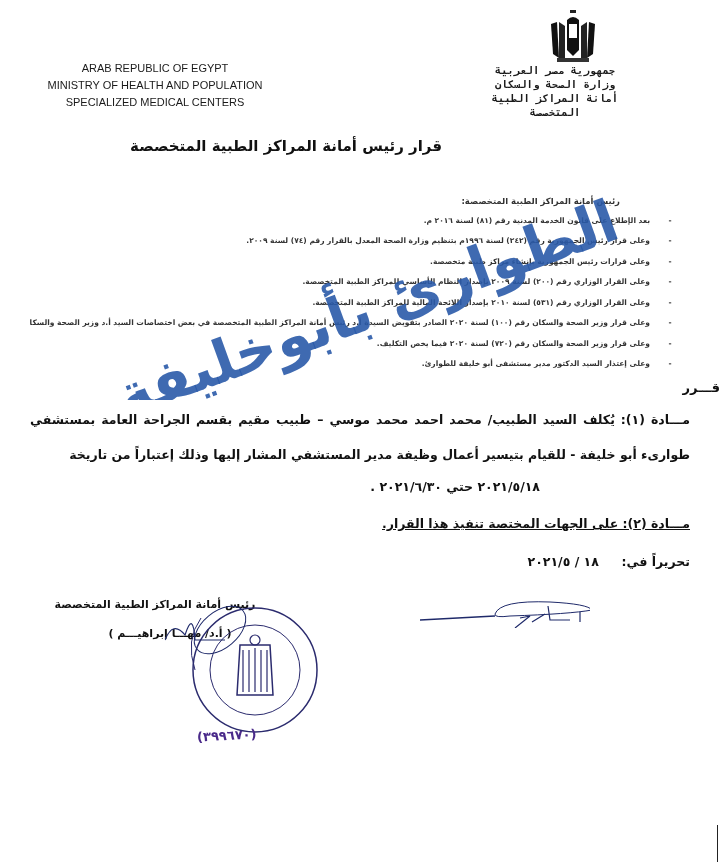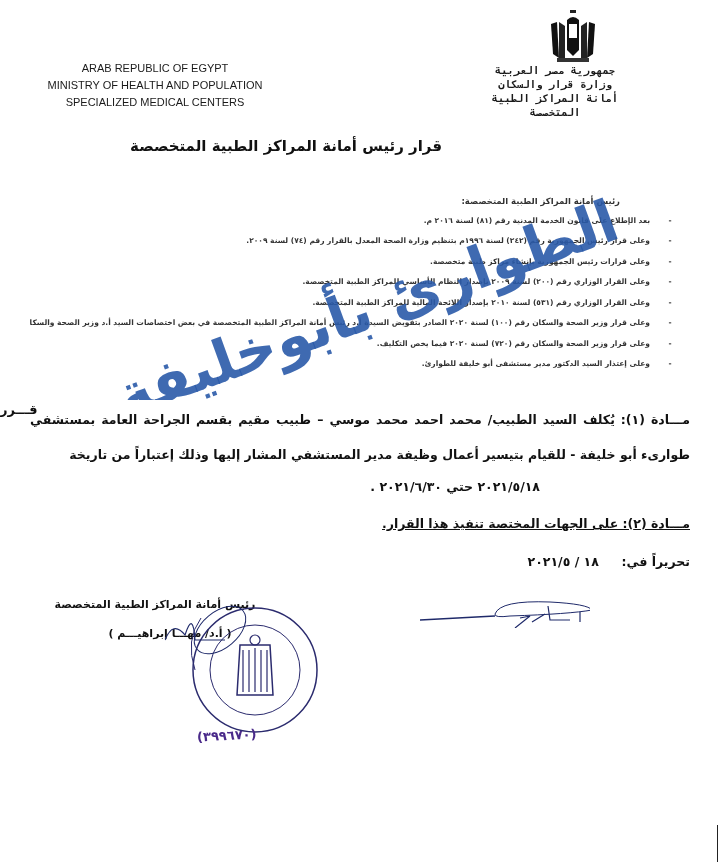--- a/index.html
+++ b/index.html
@@ -10,21 +10,21 @@
   .abs { position: absolute; }
   .en-header { left: 40px; top: 60px; width: 230px; text-align: center; font-family: "Liberation Sans", sans-serif; font-weight: normal; font-size: 11px; line-height: 17px; color: #1a1a1a; }
   .ar-header { right: 190px; top: 64px; width: 130px; text-align: center; direction: rtl; font-family: Liberation Mono, monospace; font-weight: bold; font-size: 10.5px; line-height: 14px; color: #1a1a1a; transform: translateX(90px); }
   .eagle { left: 545px; top: 8px; width: 56px; height: 56px; }
   .title { left: 0; width: 572px; top: 132px; text-align: center; direction: rtl; font-weight: bold; font-size: 15px; line-height: 28px; }
   .preamble { right: 30px; top: 196px; width: 660px; direction: rtl; font-size: 7.5px; color: #333; font-weight: bold; }
   .preamble .intro { margin-right: 70px; margin-bottom: 4px; font-size: 8.5px; }
   .preamble .line { height: 20.5px; display: flex; align-items: center; white-space: nowrap; overflow: hidden; }
   .preamble .dash { width: 40px; text-align: center; flex: none; }
   .preamble .txt { flex: 1; letter-spacing: 1.2px; }
-  .decree-h { left: 0; width: 720px; top: 380px; text-align: left; font-weight: bold; font-size: 13px; margin-top: 22px; }
+  .decree-h { left: 0; width: 720px; top: 380px; text-align: right; font-weight: bold; font-size: 13px; }
   .body-text { right: 30px; top: 402px; width: 660px; direction: rtl; font-weight: bold; font-size: 12.5px; }
   .body-text p { margin: 0; }
   .art1 { line-height: 35px; text-align: justify; }
   .date-range { margin-right: 150px !important; line-height: 30px; }
   .art2 { margin-right: 0px; line-height: 40px; margin-top: 2px !important; text-decoration: underline; }
   .issued { margin-top: 4px !important; line-height: 28px; }
   .sign-line { left: 420px; top: 598px; width: 170px; height: 30px; }
   .signer { left: 40px; top: 598px; width: 230px; direction: rtl; text-align: center; font-weight: bold; font-size: 11px; }
   .signer .name { margin-top: 16px; margin-right: -30px; }
   .stamp { left: 165px; top: 600px; width: 165px; height: 150px; }
@@ -48,21 +48,21 @@
   <path d="M50 16 L44 14 L42 50 L48 46 Z" fill="#111"></path>
   <path d="M14 14 L20 18 L20 50 L14 50 Z" fill="#222"></path>
   <path d="M42 14 L36 18 L36 50 L42 50 Z" fill="#222"></path>
   <path d="M22 12 Q28 6 34 12 L34 42 L28 48 L22 42 Z" fill="#111"></path>
   <rect x="24" y="16" width="8" height="14" fill="#fff"></rect>
   <rect x="12" y="50" width="32" height="4" fill="#333"></rect>
 </svg>
 
 <div class="abs ar-header">
   <div>جمهورية مصر العربية</div>
-  <div>وزارة قرار والسكان</div>
+  <div>وزارة الصحة والسكان</div>
   <div>أمانة المراكز الطبية المتخصصة</div>
 </div>
 
 <div class="abs title">
   <div>قرار رئيس أمانة المراكز الطبية المتخصصة</div>
 </div>
 
 <div class="abs preamble">
   <div class="intro">رئيس أمانة المراكز الطبية المتخصصة:</div>
   <div class="line">

